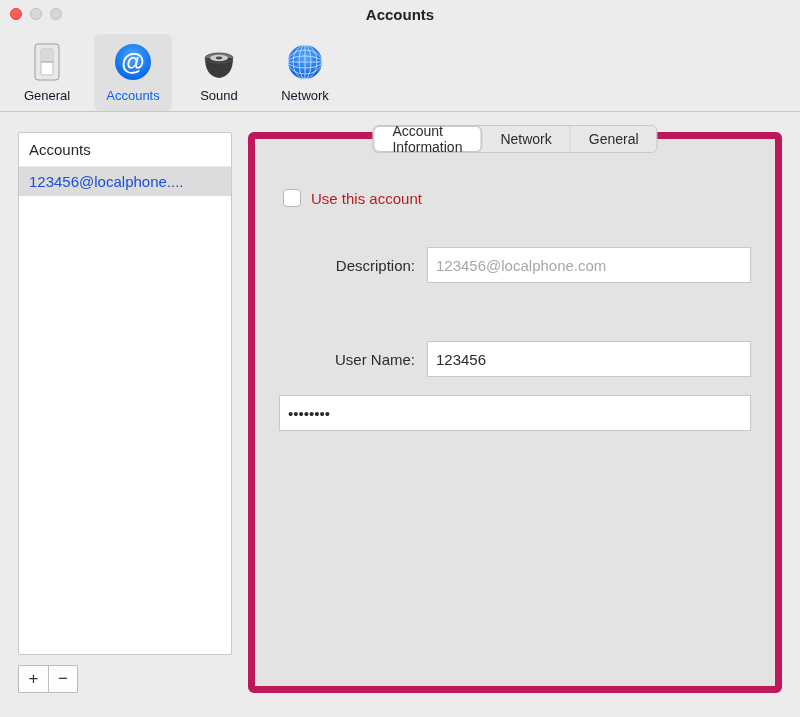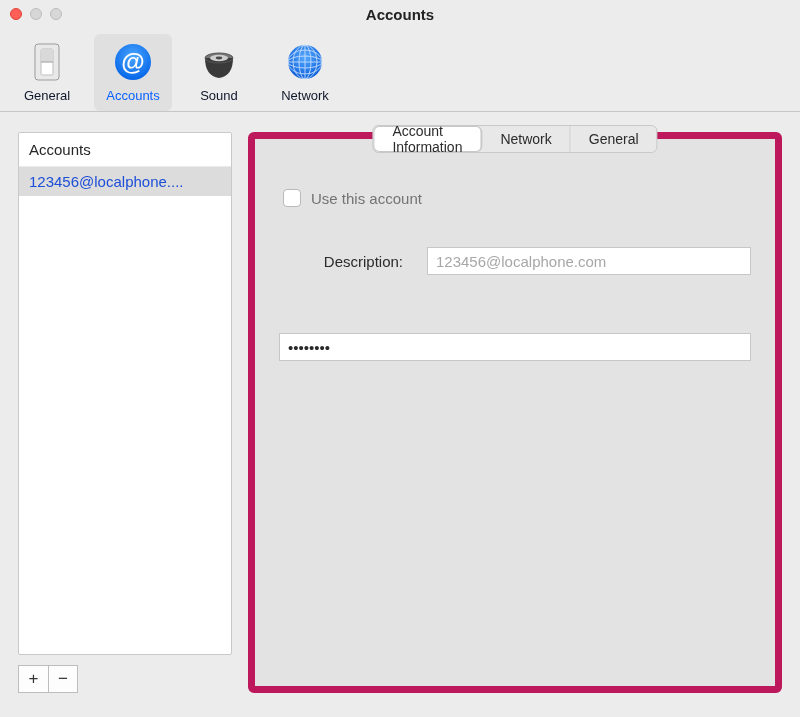--- a/index.html
+++ b/index.html
@@ -39,26 +39,26 @@
 
 
 .segmented { position: absolute; top: -14px; left: 50%; transform: translateX(-50%); display: flex; background: #e8e8e8; border: 1px solid #c8c8c8; border-radius: 6px; overflow: hidden; height: 28px; }
 .seg { padding: 0 18px; display: flex; align-items: center; font-size: 14px; color: #2b2b2b; border-right: 1px solid #d1d1d1; cursor: default; }
 .seg:last-child { border-right: none; }
 .seg.active { background: #fff; border-radius: 5px; box-shadow: 0 0 0 1px #c8c8c8; margin: 1px; }
 
 .form { padding: 30px 24px 24px 24px; }
 .check-row { display: flex; align-items: center; margin-bottom: 40px; margin-left: 4px; }
 .chk { width: 18px; height: 18px; border: 1px solid #b9b9b9; border-radius: 4px; background: #fff; margin-right: 10px; }
-.chk-label { font-size: 15px; color: #737373; }
+.chk-label { font-size: 15px; color: #b91c1c; }
 
 .field-row { display: flex; align-items: center; margin-bottom: 18px; }
 .field-row.gap { margin-bottom: 40px; }
-.field-label { width: 148px; text-align: right; padding-right: 24px; font-size: 15px; color: #2b2b2b; }
-.field-input { flex: 1; height: 28px; border: 1px solid #c7c7c7; background: #fff; padding: 0 8px; font-size: 15px; color: #2a2a2a; outline: none; }
+.field-label { width: 148px; text-align: right; padding-right: 12px; font-size: 15px; color: #2b2b2b; }
+.field-input { flex: 1; height: 36px; border: 1px solid #c7c7c7; background: #fff; padding: 0 8px; font-size: 15px; color: #2a2a2a; outline: none; }
 .field-input::placeholder { color: #a7a7a7; }
 </style>
 </head>
 <body>
 
 <div class="titlebar">
   <div class="traffic">
     <div class="tl close"></div>
     <div class="tl min"></div>
     <div class="tl zoom"></div>
@@ -164,20 +164,24 @@
 
       <div class="field-row gap">
         <div class="field-label">Description:</div>
         <input class="field-input" placeholder="123456@localphone.com" style="">
       </div>
 
       <div class="field-row">
       </div>
 
 
+      <div class="field-row">
+        <div class="field-label">User Name:</div>
+        <input class="field-input" value="123456" style="">
+      </div>
 
       <div class="field-row">
         <input class="field-input" value="••••••••" style="">
       </div>
 
     </div>
   </div>
 
 </div>
 

